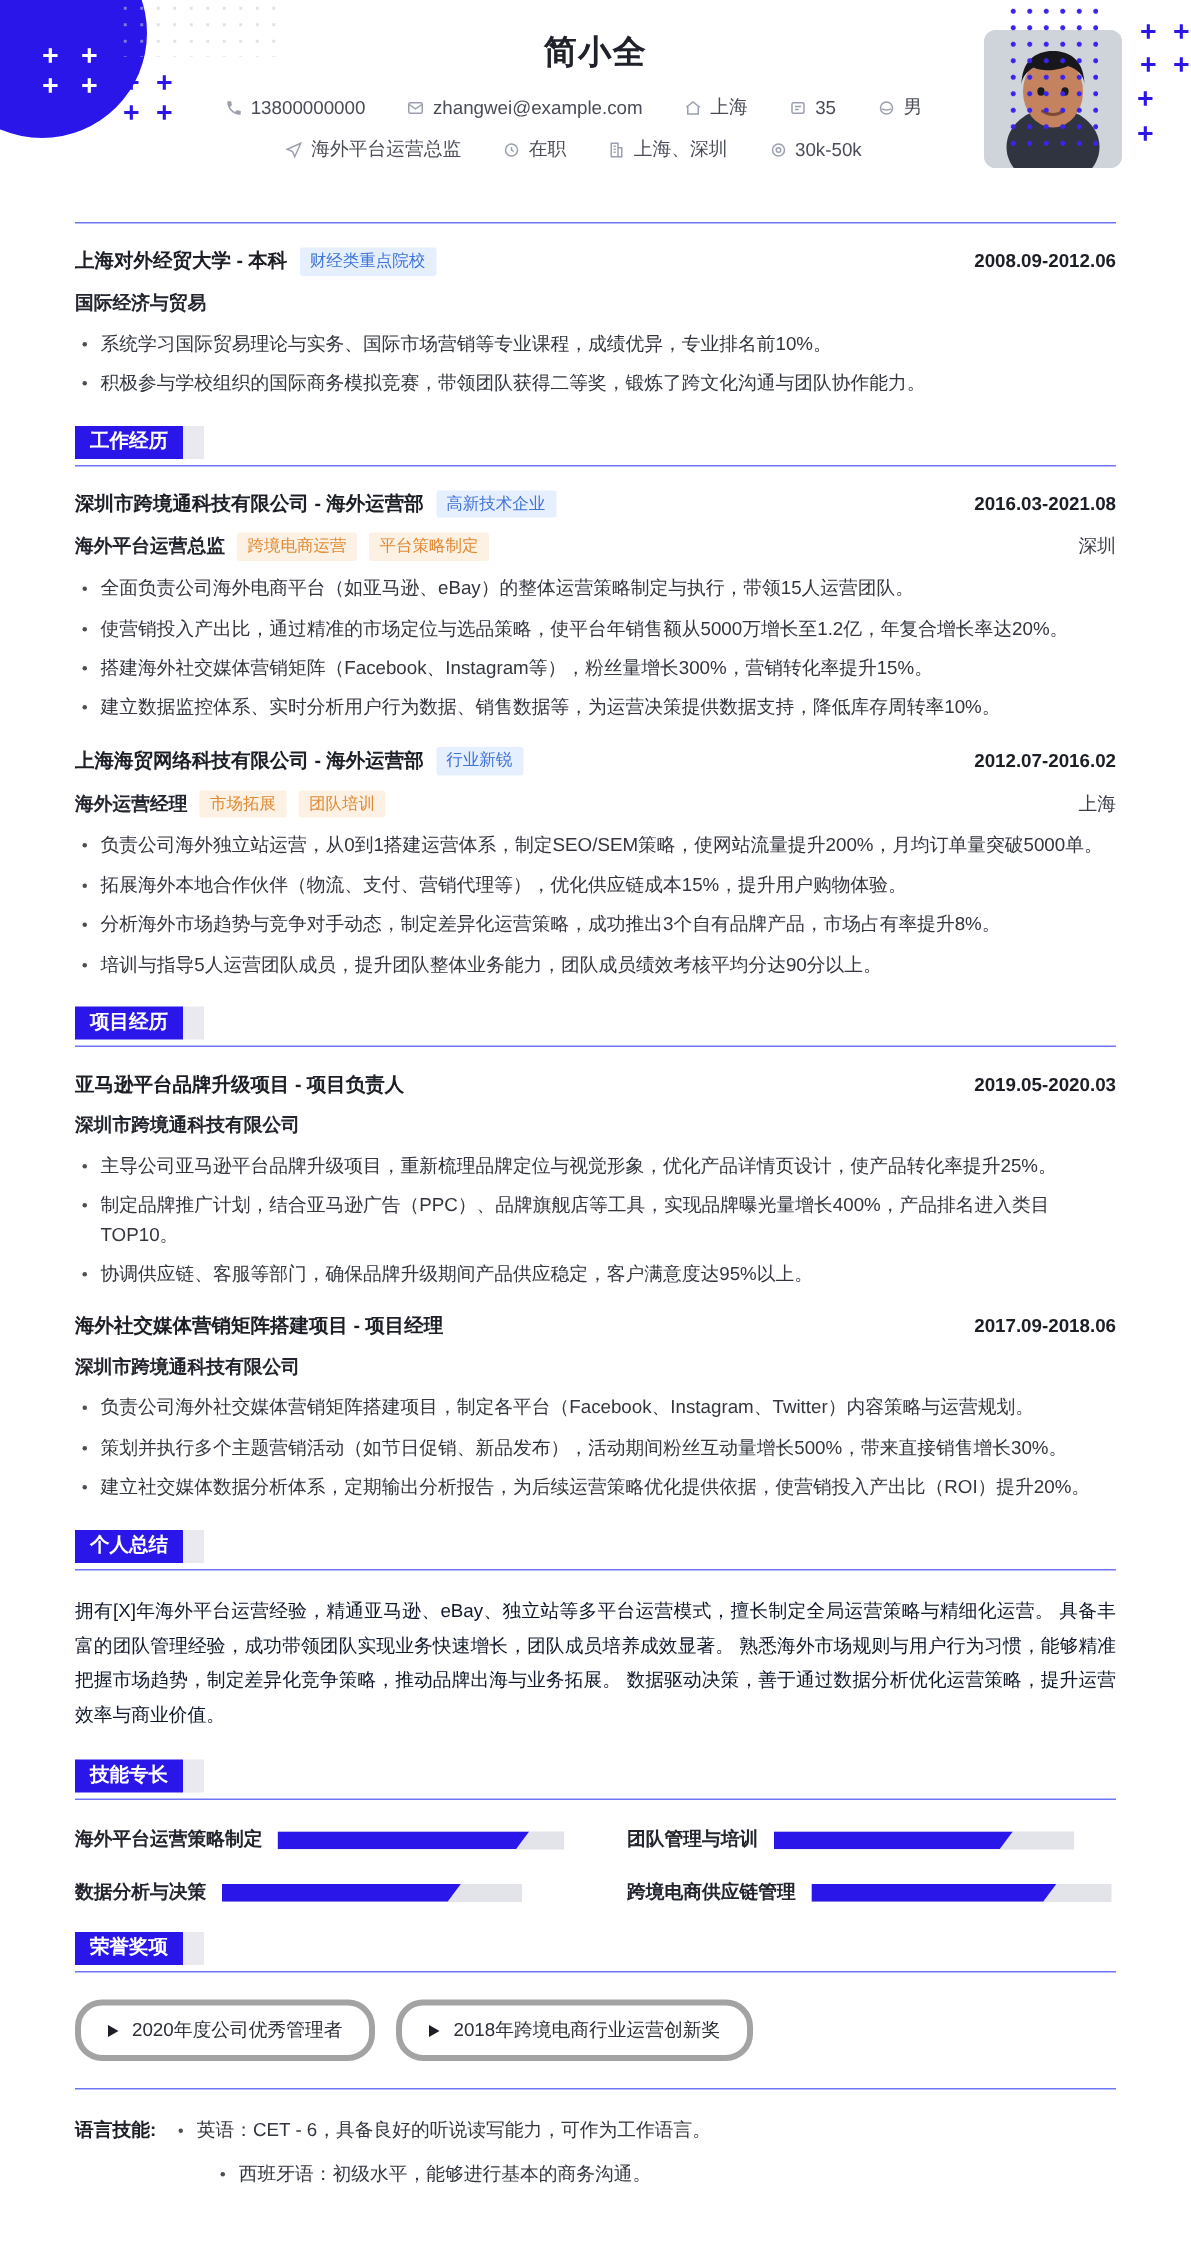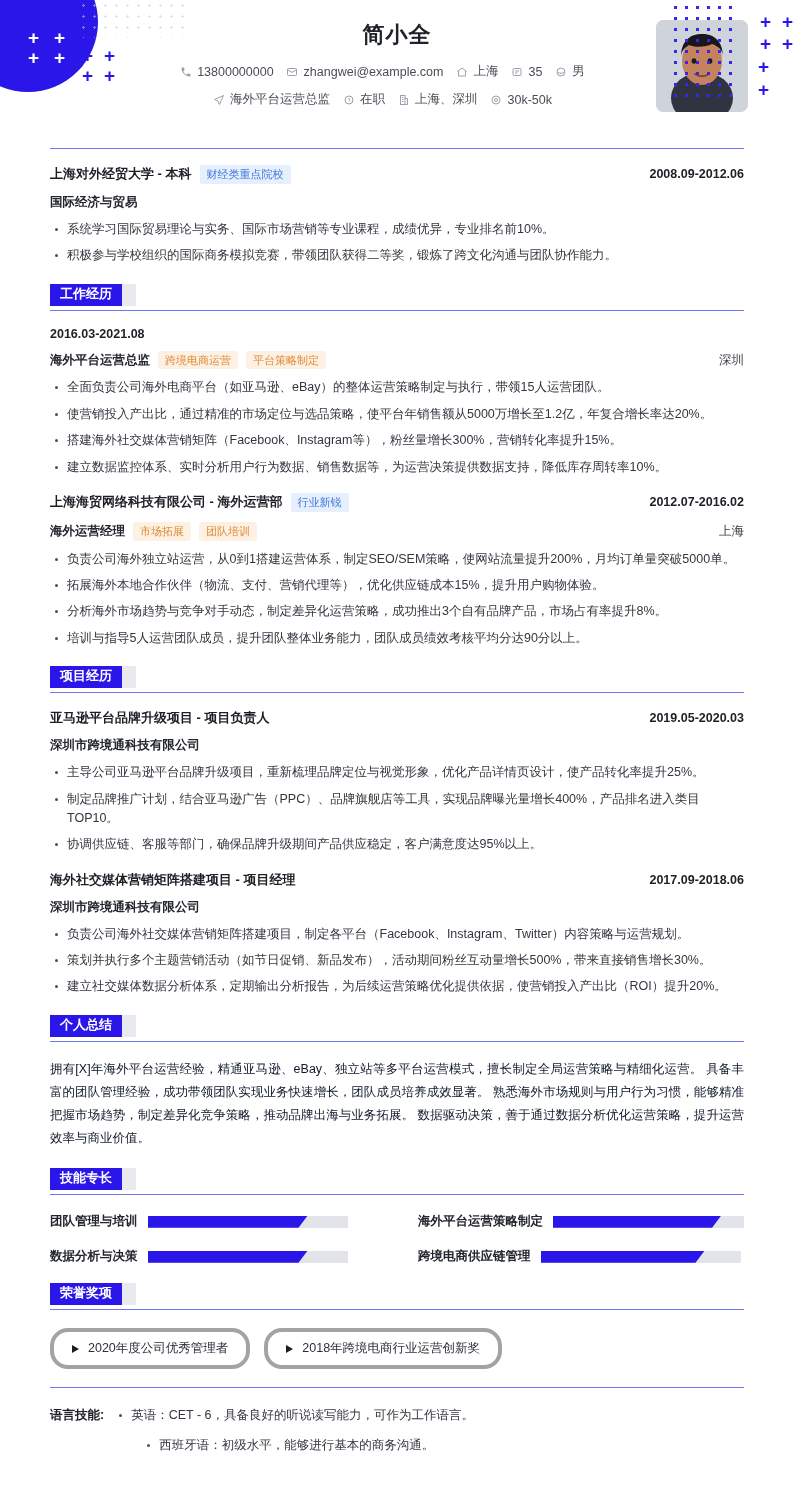--- a/index.html
+++ b/index.html
@@ -62,21 +62,21 @@
     font-weight: 700;
     color: #20222b;
     letter-spacing: 1px;
   }
   .meta-row {
     position: absolute;
     left: 120px; right: 150px;
     display: flex;
     justify-content: center;
     align-items: center;
-    gap: 12px;
+    gap: 27px;
     font-size: 12.5px;
     color: #4a4d57;
     white-space: nowrap;
   }
   .meta-row.r1 { top: 63px; }
   .meta-row.r2 { top: 91px; }
   .meta-item { display: flex; align-items: center; gap: 5px; }
   .mi-icon {
     display: inline-flex;
     align-items: center;
@@ -458,20 +458,24 @@
   </div>
 
   <div class="section">
     <div class="sec-head">
       <span class="sec-badge">工作经历</span><span class="sec-badge-tail"></span>
     </div>
     <div class="sec-rule"></div>
 
     <div class="entry">
       <div class="entry-row">
+        <div class="entry-left">
+          <span class="entry-title">深圳市跨境通科技有限公司 - 海外运营部</span>
+          <span class="tag blue">高新技术企业</span>
+        </div>
         <span class="entry-date">2016.03-2021.08</span>
       </div>
       <div class="entry-row sub-row">
         <div class="entry-left">
           <span class="entry-sub" style="margin-top:0">海外平台运营总监</span>
           <span class="tag orange">跨境电商运营</span>
           <span class="tag orange">平台策略制定</span>
         </div>
         <span class="entry-city">深圳</span>
       </div>
@@ -550,29 +554,29 @@
   </div>
 
   <div class="section">
     <div class="sec-head">
       <span class="sec-badge">技能专长</span><span class="sec-badge-tail"></span>
     </div>
     <div class="sec-rule"></div>
 
     <div class="skills-grid">
       <div class="skill">
+        <span class="skill-name">海外平台运营策略制定</span>
+        <span class="skill-track">
+          <span class="skill-fill" style="width: 88%;"></span>
+        </span>
+      </div>
+      <div class="skill">
         <span class="skill-name">团队管理与培训</span>
         <span class="skill-track">
           <span class="skill-fill" style="width: 80%;"></span>
-        </span>
-      </div>
-      <div class="skill">
-        <span class="skill-name">海外平台运营策略制定</span>
-        <span class="skill-track">
-          <span class="skill-fill" style="width: 88%;"></span>
         </span>
       </div>
       <div class="skill">
         <span class="skill-name">数据分析与决策</span>
         <span class="skill-track">
           <span class="skill-fill" style="width: 80%;"></span>
         </span>
       </div>
       <div class="skill">
         <span class="skill-name">跨境电商供应链管理</span>

